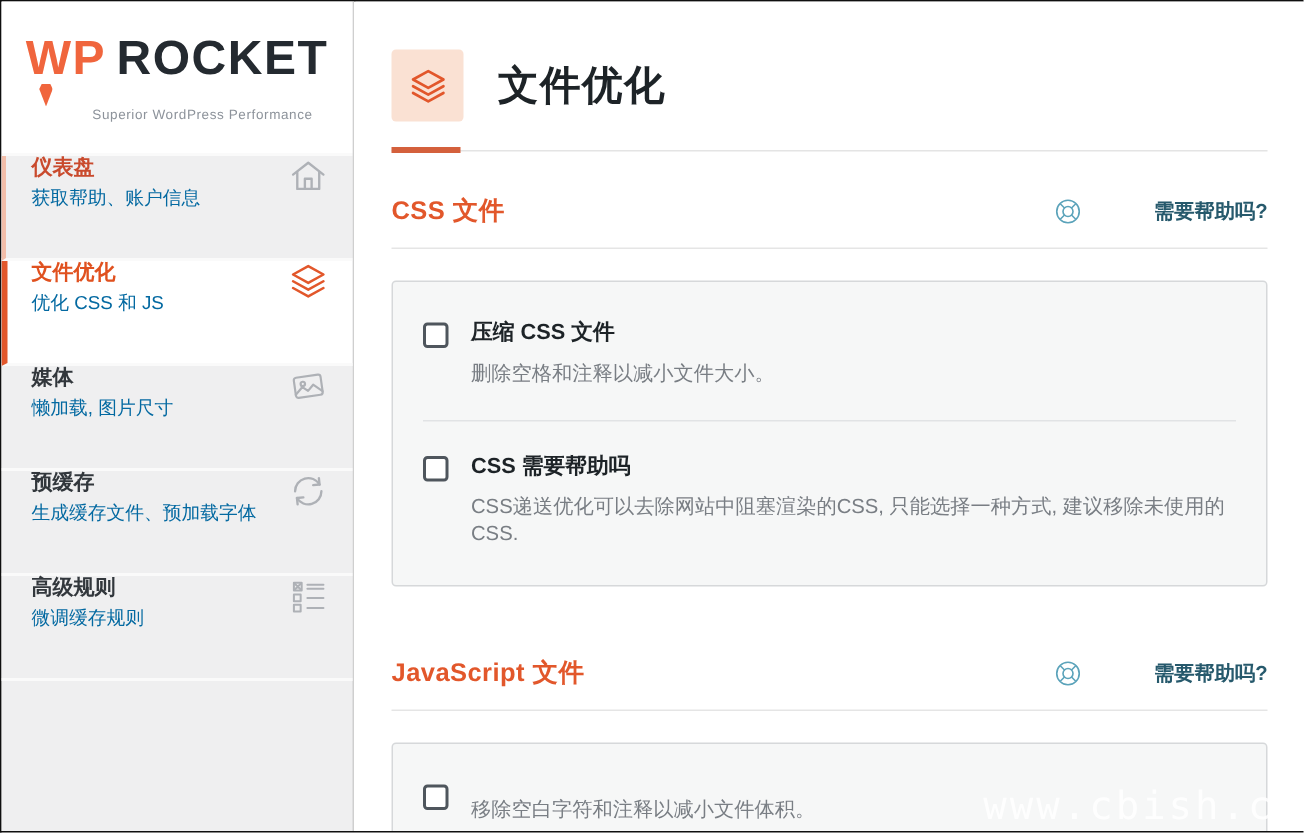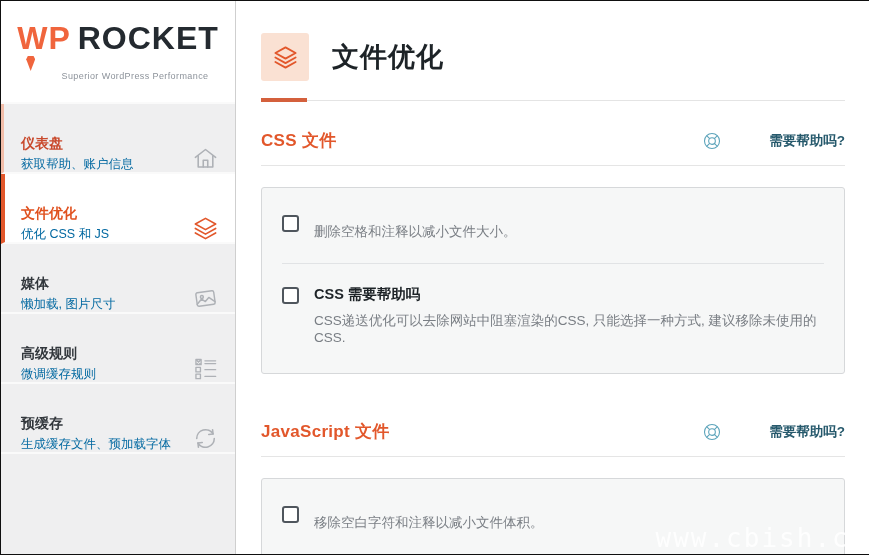--- a/index.html
+++ b/index.html
@@ -32,21 +32,21 @@
     clip-path: polygon(50% 100%, 0 22%, 18% 0, 82% 0, 100% 22%);
   }
   .logo-rocket { color: #242a30; margin-left: 7px; }
   .tagline { font-size: 9px; color: #8d939b; letter-spacing: .4px; margin-top: 17px; padding-left: 34px; }
 
   .nav { border-top: 2px solid #fafafa; }
   .nav-item {
     height: 70px; background: #efeff0;
     border-bottom: 2px solid #fafafa;
     padding: 0 16px 0 20px;
-    display: flex; align-items: flex-end; justify-content: space-between;
+    display: flex; align-items: flex-start; justify-content: space-between;
     cursor: pointer;
   }
   .nav-title { font-size: 14px; font-weight: bold; color: #32373c; line-height: 1; }
   .nav-sub { font-size: 12.5px; color: #0369a1; margin-top: 7px; line-height: 1.2; }
   .nav-icon { color: #aeb1b6; flex: none; }
   .nav-icon svg { width: 27px; height: 27px; display: block; }
   .nav-item.visited { border-left: 3px solid #f2bda9; padding-left: 17px; }
   .nav-item.visited .nav-title { color: #c94a2d; }
   .nav-item.active { background: #ffffff; border-left: 4px solid #e2572b; padding-left: 16px; }
   .nav-item.active .nav-title { color: #e0511f; }
@@ -156,48 +156,48 @@
             <rect x="4" y="6" width="16" height="12" rx="1.5"></rect>
             <circle cx="9" cy="10.2" r="1.3"></circle>
             <path d="M4 16 l4.5 -4 l3 2.7 l3.5 -3.2 l5 4.5"></path>
           </g>
         </svg>
       </span>
     </div>
 
     <div class="nav-item">
       <div class="texts">
+        <div class="nav-title">预缓存</div>
+        <div class="nav-sub">生成缓存文件、预加载字体</div>
+      </div>
+      <span class="nav-icon">
+        <svg viewBox="0 0 24 24" fill="none" stroke="currentColor" stroke-width="1.4" stroke-linecap="round" stroke-linejoin="round">
+          <path d="M19.8 12 a7.8 7.8 0 0 1 -14.5 4"></path>
+          <path d="M4.2 12 a7.8 7.8 0 0 1 14.5 -4"></path>
+          <polyline points="18.3,4.2 18.7,8 14.9,8.4"></polyline>
+          <polyline points="5.7,19.8 5.3,16 9.1,15.6"></polyline>
+        </svg>
+      </span>
+    </div>
+
+    <div class="nav-item">
+      <div class="texts">
         <div class="nav-title">高级规则</div>
         <div class="nav-sub">微调缓存规则</div>
       </div>
       <span class="nav-icon">
         <svg viewBox="0 0 24 24" fill="none" stroke="currentColor" stroke-width="1.2" stroke-linecap="round" stroke-linejoin="round">
           <rect x="3.5" y="4" width="4.6" height="4.6"></rect>
           <path d="M4.2 4.7 l3.2 3.2 M7.4 4.7 l-3.2 3.2"></path>
           <line x1="11.5" y1="5.2" x2="21" y2="5.2"></line>
           <line x1="11.5" y1="7.6" x2="21" y2="7.6"></line>
           <rect x="3.5" y="11" width="4" height="4"></rect>
           <line x1="11.5" y1="13" x2="21" y2="13"></line>
           <rect x="3.5" y="17" width="4" height="4"></rect>
           <line x1="11.5" y1="19" x2="21" y2="19"></line>
-        </svg>
-      </span>
-    </div>
-
-    <div class="nav-item">
-      <div class="texts">
-        <div class="nav-title">预缓存</div>
-        <div class="nav-sub">生成缓存文件、预加载字体</div>
-      </div>
-      <span class="nav-icon">
-        <svg viewBox="0 0 24 24" fill="none" stroke="currentColor" stroke-width="1.4" stroke-linecap="round" stroke-linejoin="round">
-          <path d="M19.8 12 a7.8 7.8 0 0 1 -14.5 4"></path>
-          <path d="M4.2 12 a7.8 7.8 0 0 1 14.5 -4"></path>
-          <polyline points="18.3,4.2 18.7,8 14.9,8.4"></polyline>
-          <polyline points="5.7,19.8 5.3,16 9.1,15.6"></polyline>
         </svg>
       </span>
     </div>
 
 
   </div>
 </div>
 
 <div class="main">
 
@@ -231,20 +231,21 @@
         </span>
         <span class="help-text">需要帮助吗?</span>
       </div>
     </div>
     <div class="section-rule"></div>
 
     <div class="panel">
       <div class="option">
         <div class="checkbox" role="checkbox" aria-checked="false"></div>
         <div class="opt-text">
+          <div class="opt-label">压缩 CSS 文件</div>
           <div class="opt-desc">删除空格和注释以减小文件大小。</div>
         </div>
       </div>
       <div class="option-rule"></div>
       <div class="option">
         <div class="checkbox" role="checkbox" aria-checked="false"></div>
         <div class="opt-text">
           <div class="opt-label">CSS 需要帮助吗</div>
           <div class="opt-desc">CSS递送优化可以去除网站中阻塞渲染的CSS, 只能选择一种方式, 建议移除未使用的CSS.</div>
         </div>

